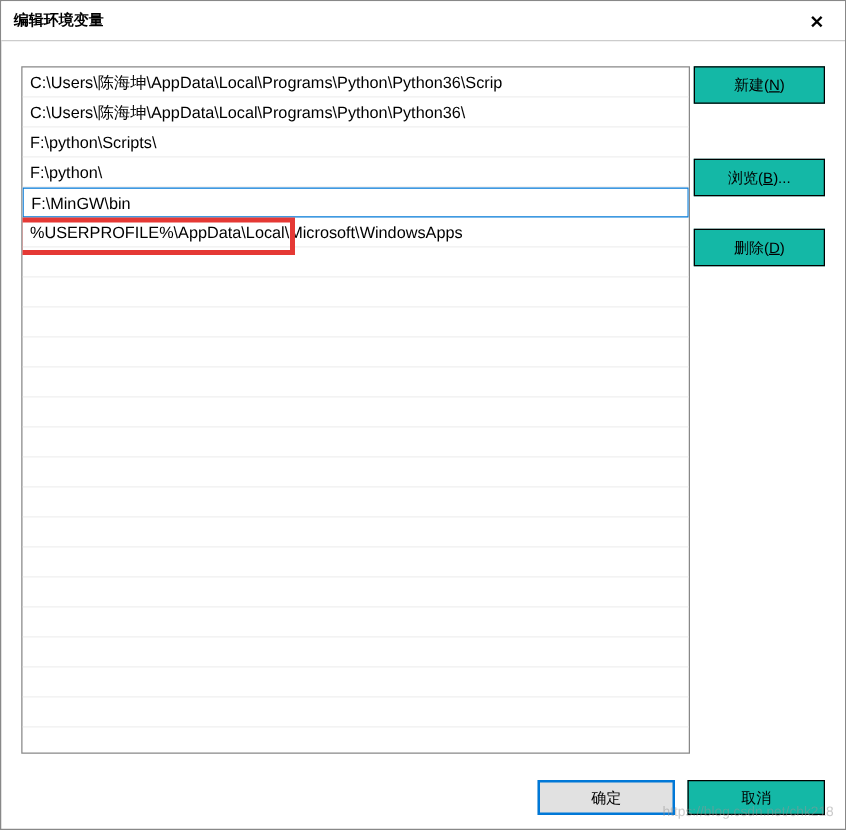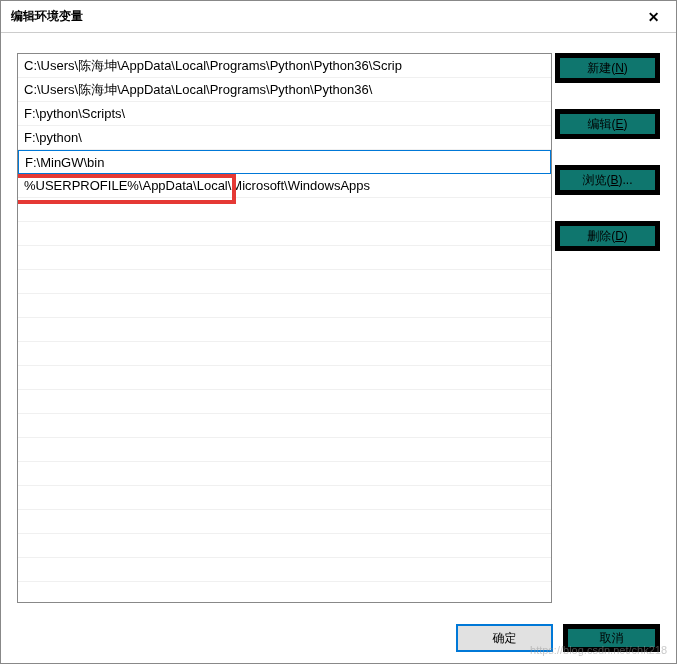--- a/index.html
+++ b/index.html
@@ -89,22 +89,22 @@
       border-bottom: 1px solid #f0f0f0;
     }
     .side-buttons {
       width: 105px;
       display: flex;
       flex-direction: column;
       gap: 8px;
     }
     .btn {
       height: 30px;
-      border: 5px solid #000000;
-      background: #0f766e;
+      border: 1px solid #000000;
+      background: #14b8a6;
       font-size: 12px;
       cursor: pointer;
       font-family: inherit;
       display: flex;
       align-items: center;
       justify-content: center;
     }
     .btn u {
       text-decoration: underline;
     }
@@ -113,21 +113,21 @@
     }
     .footer {
       height: 50px;
       display: flex;
       justify-content: flex-end;
       align-items: center;
       padding: 0 16px;
       gap: 10px;
     }
     .footer .btn {
-      width: 97px;
+      width: 110px;
       height: 28px;
     }
     .footer .btn.primary {
       border: 2px solid #0078d7;
       background: #e1e1e1;
     }
     .watermark {
       position: absolute;
       bottom: 8px;
       right: 10px;
@@ -172,23 +172,20 @@
       <div class="empty-row"></div>
       <div class="empty-row"></div>
       <div class="highlight-box"></div>
     </div>
 
     <div class="side-buttons">
       <button class="btn">
           <span>新建(<u>N</u>)</span>
         </button>
       <div style="height:10px"></div>
-      <button class="btn">
-          <span>编辑(<u>E</u>)</span>
-        </button>
       <div style="height:10px"></div>
       <button class="btn">
           <span>浏览(<u>B</u>)...</span>
         </button>
       <div style="height:10px"></div>
       <button class="btn">
           <span>删除(<u>D</u>)</span>
         </button>
       <div class="spacer"></div>
       <div style="height:10px"></div>

